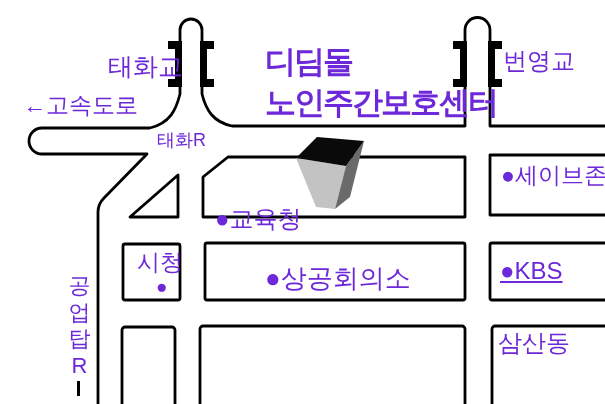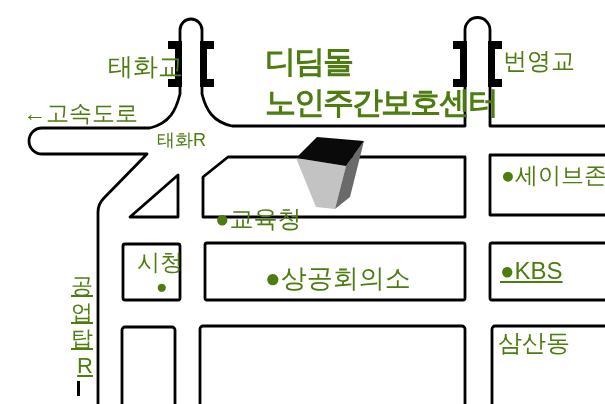--- a/index.html
+++ b/index.html
@@ -1,39 +1,39 @@
 <!DOCTYPE html>
 <html><head>
 <meta charset="utf-8">
 <style>
   html,body{margin:0;padding:0;background:#fff;}
   #map-root{
     position:relative;width:605px;height:404px;overflow:hidden;
     background:#ffffff;font-family:"Liberation Sans", sans-serif;color:#000;
   }
   #map-svg{position:absolute;left:0;top:0;}
-  .lbl{position:absolute;white-space:nowrap;color:#4d7c0f;line-height:1.05;}
+  .lbl{position:absolute;white-space:nowrap;color:#6d28d9;line-height:1.05;}
   .lbl-taehwa-bridge   {left:108px;top:53px;font-size:25px;}
   .lbl-beonyeong-bridge{left:503px;top:48px;font-size:24px;text-align:right;}
-  .lbl-highway         {left:23px; top:101px;font-size:23px;}
+  .lbl-highway         {left:23px; top:93px;font-size:23px;}
   .lbl-taehwa-rotary   {left:157px;top:131px;font-size:18px;}
   .lbl-title{
     left:232px;top:41px;font-size:31px;font-weight:bold;
     letter-spacing:-2px;line-height:41px;margin-left:33px;
   }
   .lbl-education-office{left:215px;top:186px;font-size:24px;margin-top:20px;}
   .lbl-save-zone       {left:501px;top:163px;font-size:23px;}
   .lbl-city-hall       {left:129px;top:250px;font-size:23px;margin-left:8px;}
   .lbl-city-hall-dot   {left:156px;top:277px;font-size:19px;}
   .lbl-chamber         {left:265px;top:265px;font-size:26px;}
   .lbl-kbs             {left:500px;top:258px;font-size:24px;text-decoration:underline;}
   .lbl-samsan-dong     {left:498px;top:330px;font-size:24px;}
   .lbl-gongeoptap-rotary{
     left:66px;top:273px;width:27px;font-size:22px;line-height:26.5px;
-    word-break:break-all;text-align:right;white-space:normal;text-decoration:underline;
+    word-break:break-all;text-align:center;white-space:normal;
   }
 </style>
 </head>
 <body>
 
 <div id="map-root">
 
   <svg id="map-svg" width="605" height="404" viewBox="0 0 605 404">
 
     <g fill="none" stroke="#000" stroke-width="2.8" stroke-linejoin="round">

